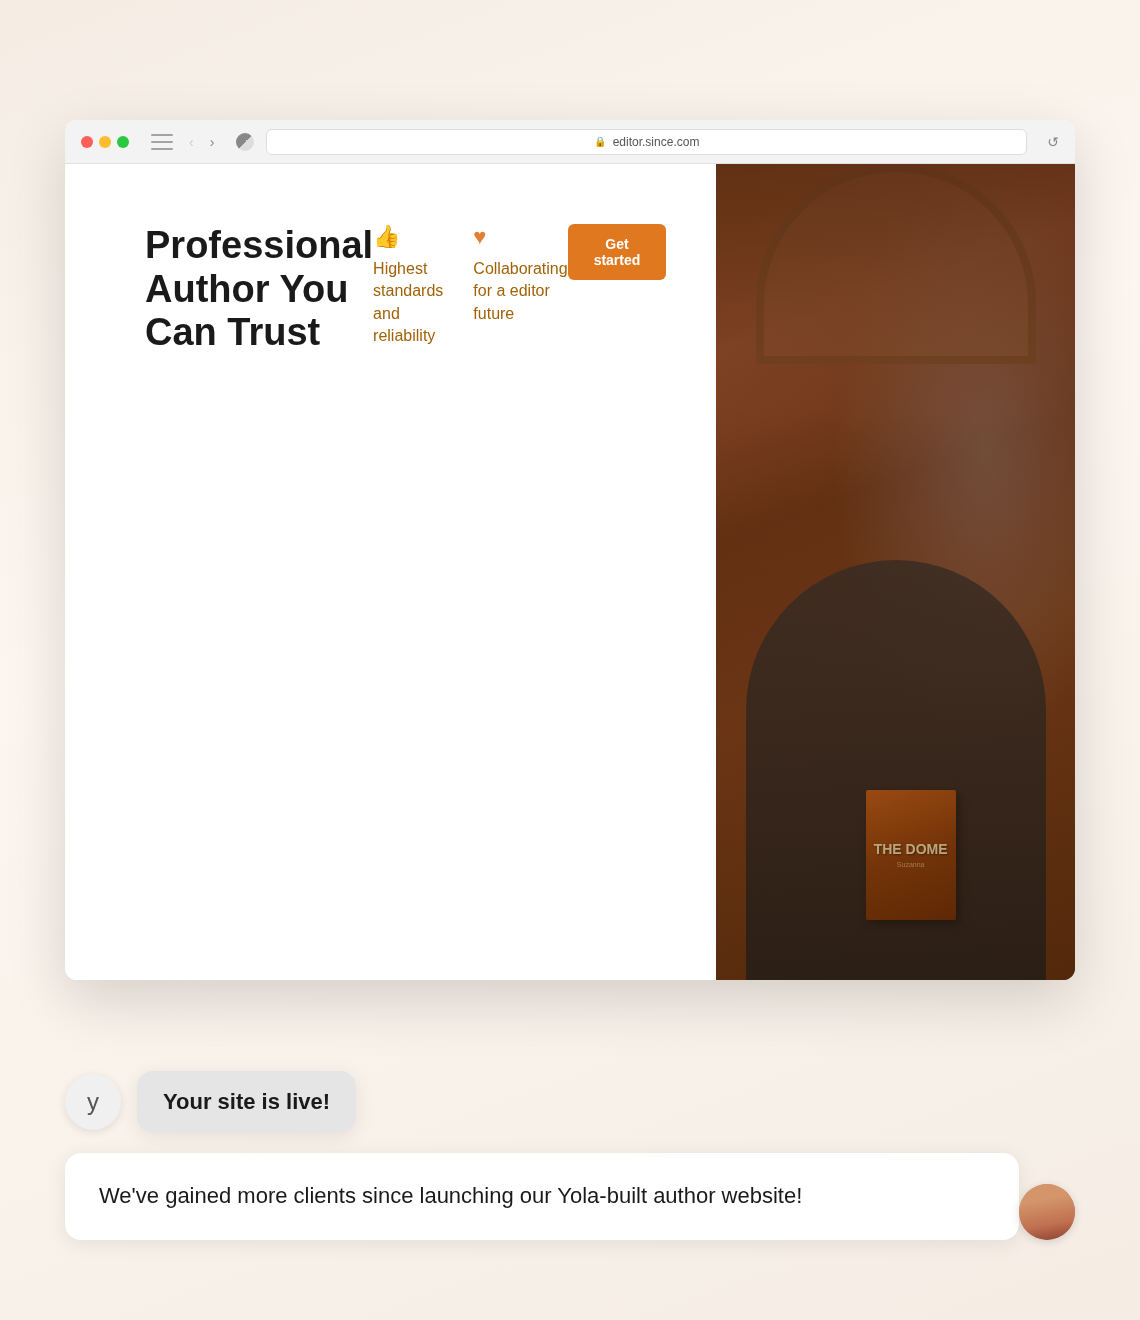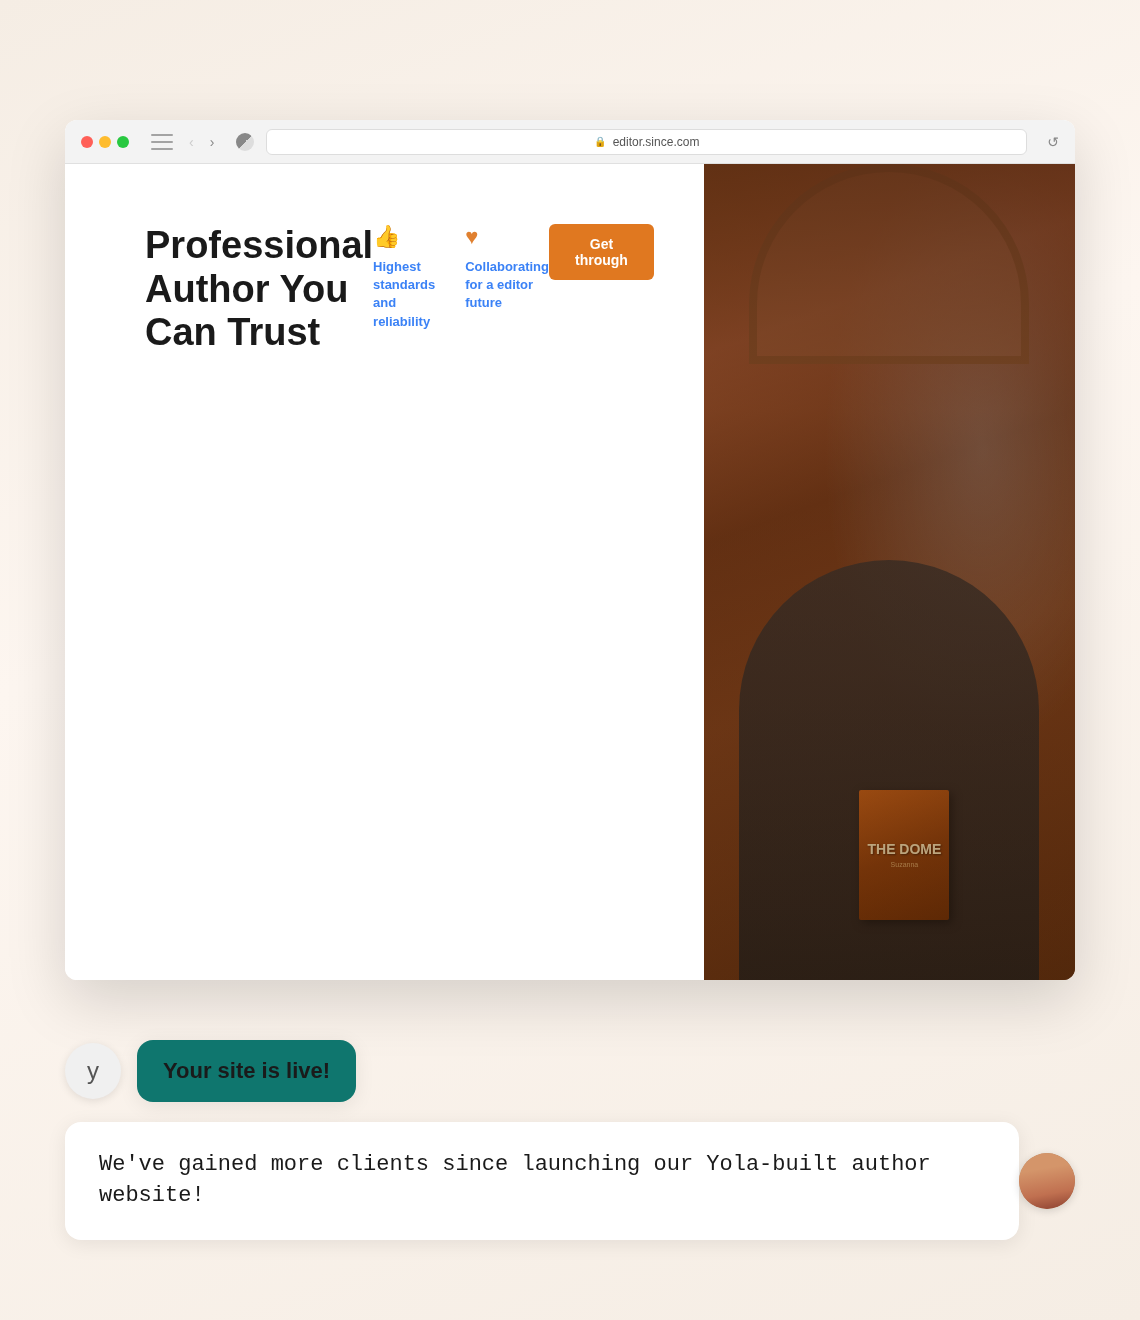--- a/index.html
+++ b/index.html
@@ -160,23 +160,23 @@
       flex-direction: column;
       gap: 8px;
     }
 
     .feature-icon {
       font-size: 22px;
       color: #e08030;
     }
 
     .feature-label {
-      font-size: 13px;
-      font-weight: 700;
-      color: #3b82f6;
+      font-size: 16px;
+      font-weight: 400;
+      color: #a16207;
       line-height: 1.4;
       max-width: 130px;
     }
 
     .get-started-btn {
       display: inline-block;
       background: #e07820;
       color: #fff;
       font-size: 14px;
       font-weight: 600;
@@ -306,35 +306,34 @@
       align-items: center;
       justify-content: center;
       font-size: 24px;
       color: #555;
       font-weight: 300;
       flex-shrink: 0;
       box-shadow: 0 2px 8px rgba(0,0,0,0.1);
     }
 
     .notification-bubble {
-      background: #0f766e;
+      background: #e5e5e5;
       border-radius: 16px;
       padding: 18px 26px;
       font-size: 22px;
       font-weight: 600;
       color: #1a1a1a;
       box-shadow: 0 4px 20px rgba(0,0,0,0.08);
       max-width: 340px;
     }
 
     .testimonial-row {
       display: flex;
-      align-items: center;
+      align-items: flex-end;
       justify-content: space-between;
-      font-family: Liberation Mono, monospace;
     }
 
     .testimonial-bubble {
       background: #fff;
       border-radius: 16px;
       padding: 28px 34px;
       font-size: 22px;
       font-weight: 400;
       color: #1a1a1a;
       line-height: 1.4;
@@ -404,21 +403,21 @@
         <div class="feature-item">
           <span class="feature-icon">👍</span>
           <span class="feature-label">Highest standards and reliability</span>
         </div>
         <div class="feature-item">
           <span class="feature-icon">♥</span>
           <span class="feature-label">Collaborating for a editor future</span>
         </div>
       </div>
 
-      <button class="get-started-btn">Get through</button>
+      <button class="get-started-btn">Get started</button>
     </div>
 
     <div class="right-panel">
       <div class="photo-scene">
 
         <div class="arch-shape"></div>
 
         <div class="person-area"></div>
 
         <div class="book-cover">

